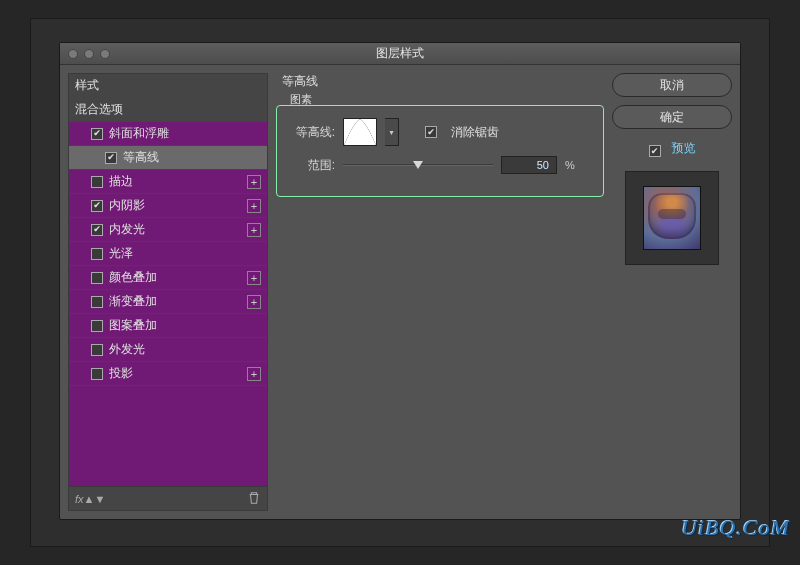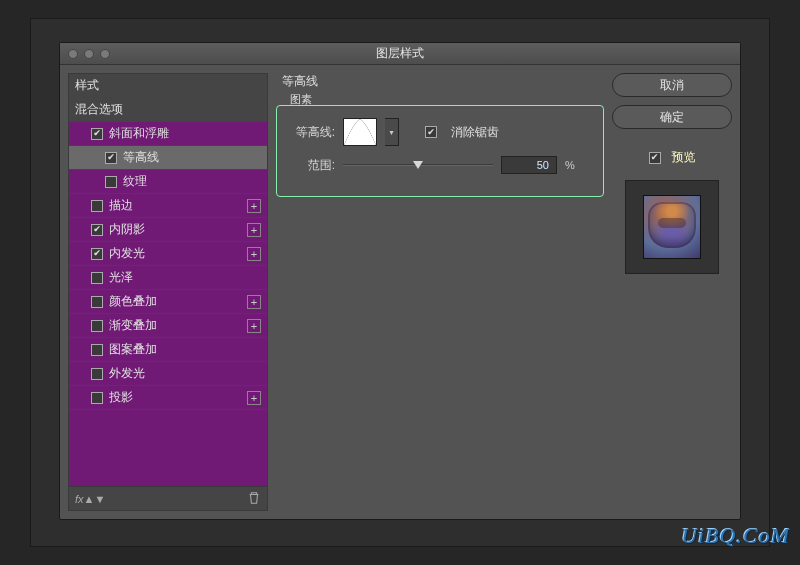--- a/index.html
+++ b/index.html
@@ -35,27 +35,27 @@
 .contour-swatch svg { position: absolute; inset: 0; }
 .contour-dd { width: 14px; height: 28px; background: #4a4a4a; border: 1px solid #222; border-left: none; display: flex; align-items: center; justify-content: center; }
 .slider-track { position: relative; width: 150px; height: 14px; }
 .slider-track .bar { position: absolute; top: 6px; left: 0; right: 0; height: 2px; background: #3a3a3a; border-bottom: 1px solid #666; }
 .slider-thumb { position: absolute; top: 3px; width: 0; height: 0; border-left: 5px solid transparent; border-right: 5px solid transparent; border-top: 8px solid #d8d8d8; transform: translateX(-5px); }
 .numbox { width: 56px; height: 18px; background: #3a3a3a; border: 1px solid #222; color: #cde7ff; font-size: 11px; text-align: right; padding: 0 7px; }
 .pct { color: #ccc; font-size: 11px; }
 
 .right { width: 120px; display: flex; flex-direction: column; gap: 8px; align-items: stretch; }
 .btn { height: 24px; border: 1px solid #2a2a2a; border-radius: 12px; background: #5a5a5a; color: #e4e4e4; font-size: 12px; display: flex; align-items: center; justify-content: center; cursor: pointer; }
-.preview-chk { display: flex; align-items: center; justify-content: center; gap: 5px; color: #fef9c3; font-size: 12px; margin-top: 12px; }
+.preview-chk { display: flex; align-items: flex-end; justify-content: center; gap: 5px; color: #7dd3fc; font-size: 12px; margin-top: 3px; }
 .preview-box { margin-top: 6px; align-self: center; width: 94px; height: 94px; background: #333; border: 1px solid #222; display: flex; align-items: center; justify-content: center; }
 .preview-inner { width: 58px; height: 64px; background: radial-gradient(circle at 40% 30%, #b06040, #5c6e9a 60%, #3e386c); border: 1px solid #111; position: relative; overflow: hidden; }
 .preview-inner::before { content:""; position:absolute; inset:6px 4px 10px 4px; border-radius:14px 14px 20px 20px; background: radial-gradient(circle at 50% 20%, #d18a4a 10%, transparent 40%), radial-gradient(circle at 50% 70%, #6b5ea8 20%, transparent 55%); box-shadow: inset 0 0 0 2px rgba(70,50,90,.5), inset 0 -6px 8px rgba(40,30,70,.6);}
 .preview-inner::after { content:""; position:absolute; left:14px; right:14px; top:22px; height:10px; background: rgba(80,50,40,.5); border-radius:6px; }
 
-.watermark { position: absolute; right: 10px; bottom: 16px; font-family: "Comic Sans MS", cursive; font-size: 22px; font-style: italic; color: #2f74b0; text-shadow: 1px 1px 0 #0b2a44, -1px -1px 0 #9fd4ff; letter-spacing: 1px; }
+.watermark { position: absolute; right: 10px; bottom: 24px; font-family: "Comic Sans MS", cursive; font-size: 22px; font-style: italic; color: #2f74b0; text-shadow: 1px 1px 0 #0b2a44, -1px -1px 0 #9fd4ff; letter-spacing: 1px; }
 </style>
 </head>
 <body>
 
 <div class="outer">
   <div class="dialog">
     <div class="titlebar">
       <div class="dots">
         <span></span>
         <span></span>
@@ -75,24 +75,20 @@
               <span>混合选项</span>
             </div>
 
           <div class="row sub">
               <span class="chk checked"></span>
               <span>斜面和浮雕</span>
             </div>
           <div class="row subsub selected">
               <span class="chk checked"></span>
               <span>等高线</span>
-            </div>
-          <div class="row subsub">
-              <span class="chk"></span>
-              <span>纹理</span>
             </div>
 
           <div class="row sub">
               <span class="chk"></span>
               <span>描边</span>
               <span class="plus">+</span>
             </div>
           <div class="row sub">
               <span class="chk checked"></span>
               <span>内阴影</span>

